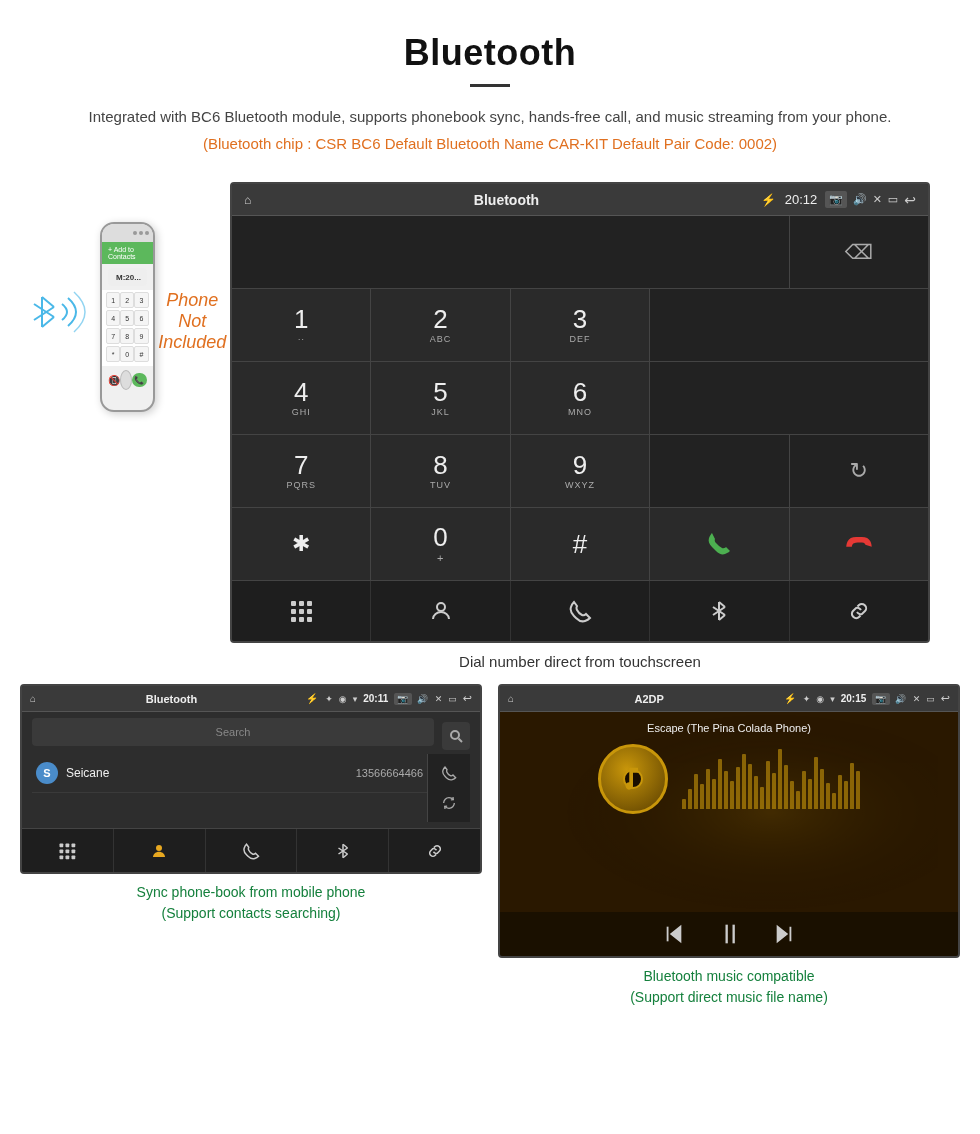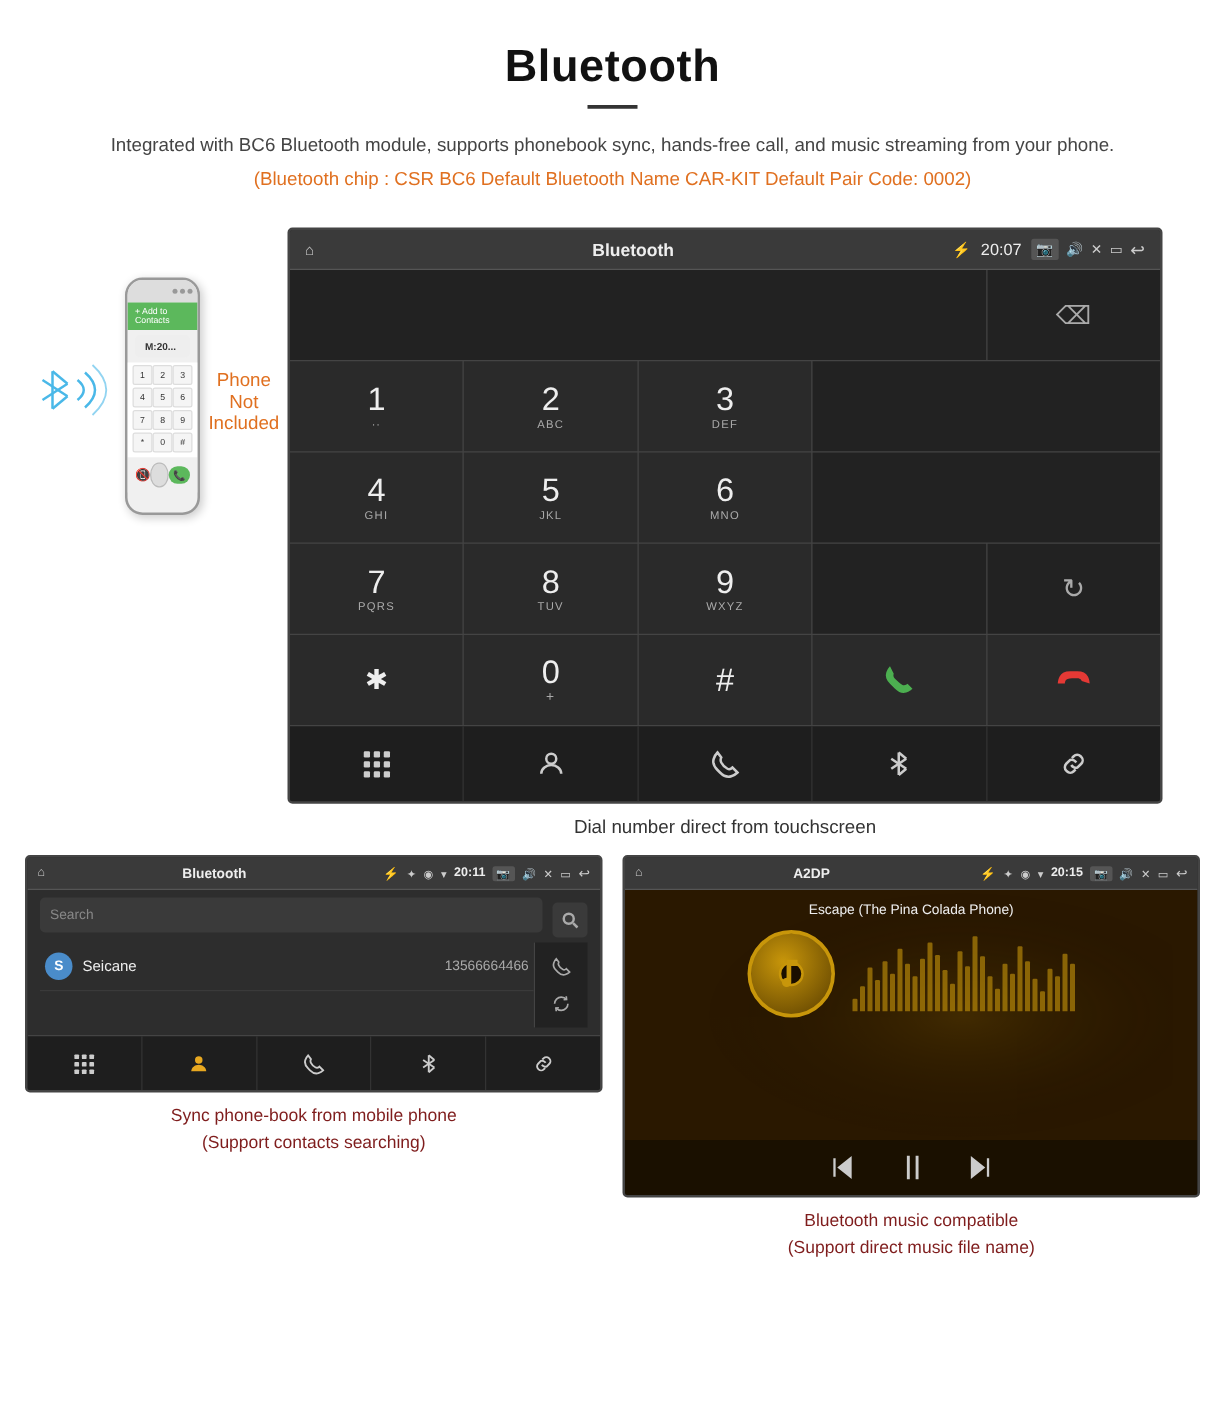--- a/index.html
+++ b/index.html
@@ -145,23 +145,24 @@
     .phone-home-btn {
       width: 20px;
       height: 20px;
       background: #ddd;
       border-radius: 50%;
       border: 1px solid #bbb;
     }
 
     .phone-not-included {
       color: #e07020;
-      font-size: 15px;
+      font-size: 18px;
       margin-top: 8px;
       text-align: center;
+      font-style: italic;
     }
 
     
     .dialpad-screen {
       width: 700px;
       flex-shrink: 0;
     }
 
     .screen-container {
       background: #2a2a2a;
@@ -464,21 +465,21 @@
     }
     .music-ctrl-icon {
       color: #ccc;
       font-size: 18px;
       cursor: pointer;
     }
 
     .screen-caption-bottom {
       text-align: center;
       font-size: 14px;
-      color: #7f1d1d;
+      color: #15803d;
       margin-top: 8px;
       line-height: 1.5;
     }
 
     
     svg { display: inline-block; vertical-align: middle; }
 
     .display-num {
       background: #222;
       min-height: 72px;
@@ -582,21 +583,21 @@
     <div class="phone-not-included">Phone Not Included</div>
   </div>
 
   <div class="dialpad-screen">
     <div class="screen-container">
 
       <div class="status-bar">
         <span class="status-icon">⌂</span>
         <span class="status-title">Bluetooth</span>
         <span class="status-icon">⚡</span>
-        <span class="status-time">20:07</span>
+        <span class="status-time">20:12</span>
         <div class="status-icons-right">
           <span style="color:#ccc;font-size:11px;background:#555;padding:2px 4px;border-radius:2px;">📷</span>
           <span style="color:#ccc;font-size:11px;">🔊</span>
           <span style="color:#ccc;font-size:11px;">✕</span>
           <span style="color:#ccc;font-size:11px;">▭</span>
           <span style="color:#ccc;font-size:14px;">↩</span>
         </div>
       </div>
 
       <div class="dialpad-grid">
@@ -737,21 +738,21 @@
         <span class="mini-status-time">20:11</span>
         <span style="color:#ccc;font-size:9px;background:#555;padding:1px 3px;border-radius:2px;">📷</span>
         <span style="color:#ccc;font-size:9px;">🔊</span>
         <span style="color:#ccc;font-size:9px;">✕</span>
         <span style="color:#ccc;font-size:9px;">▭</span>
         <span style="color:#ccc;font-size:11px;">↩</span>
       </div>
 
       <div class="phonebook-content">
         <div style="display:flex;align-items:center;gap:8px;">
-          <div class="phonebook-search" style="flex:1;">
+          <div class="phonebook-search" style="flex:1;justify-content:center;">
             <span class="phonebook-search-text">Search</span>
           </div>
           <div style="width:28px;height:28px;background:#3a3a3a;border-radius:4px;display:flex;align-items:center;justify-content:center;">
             <svg width="14" height="14" viewBox="0 0 14 14" fill="none" stroke="#aaa" stroke-width="2">
               <circle cx="6" cy="6" r="4"></circle>
                 <line x1="9.5" y1="9.5" x2="13" y2="13"></line>
             </svg>
           </div>
         </div>
 

